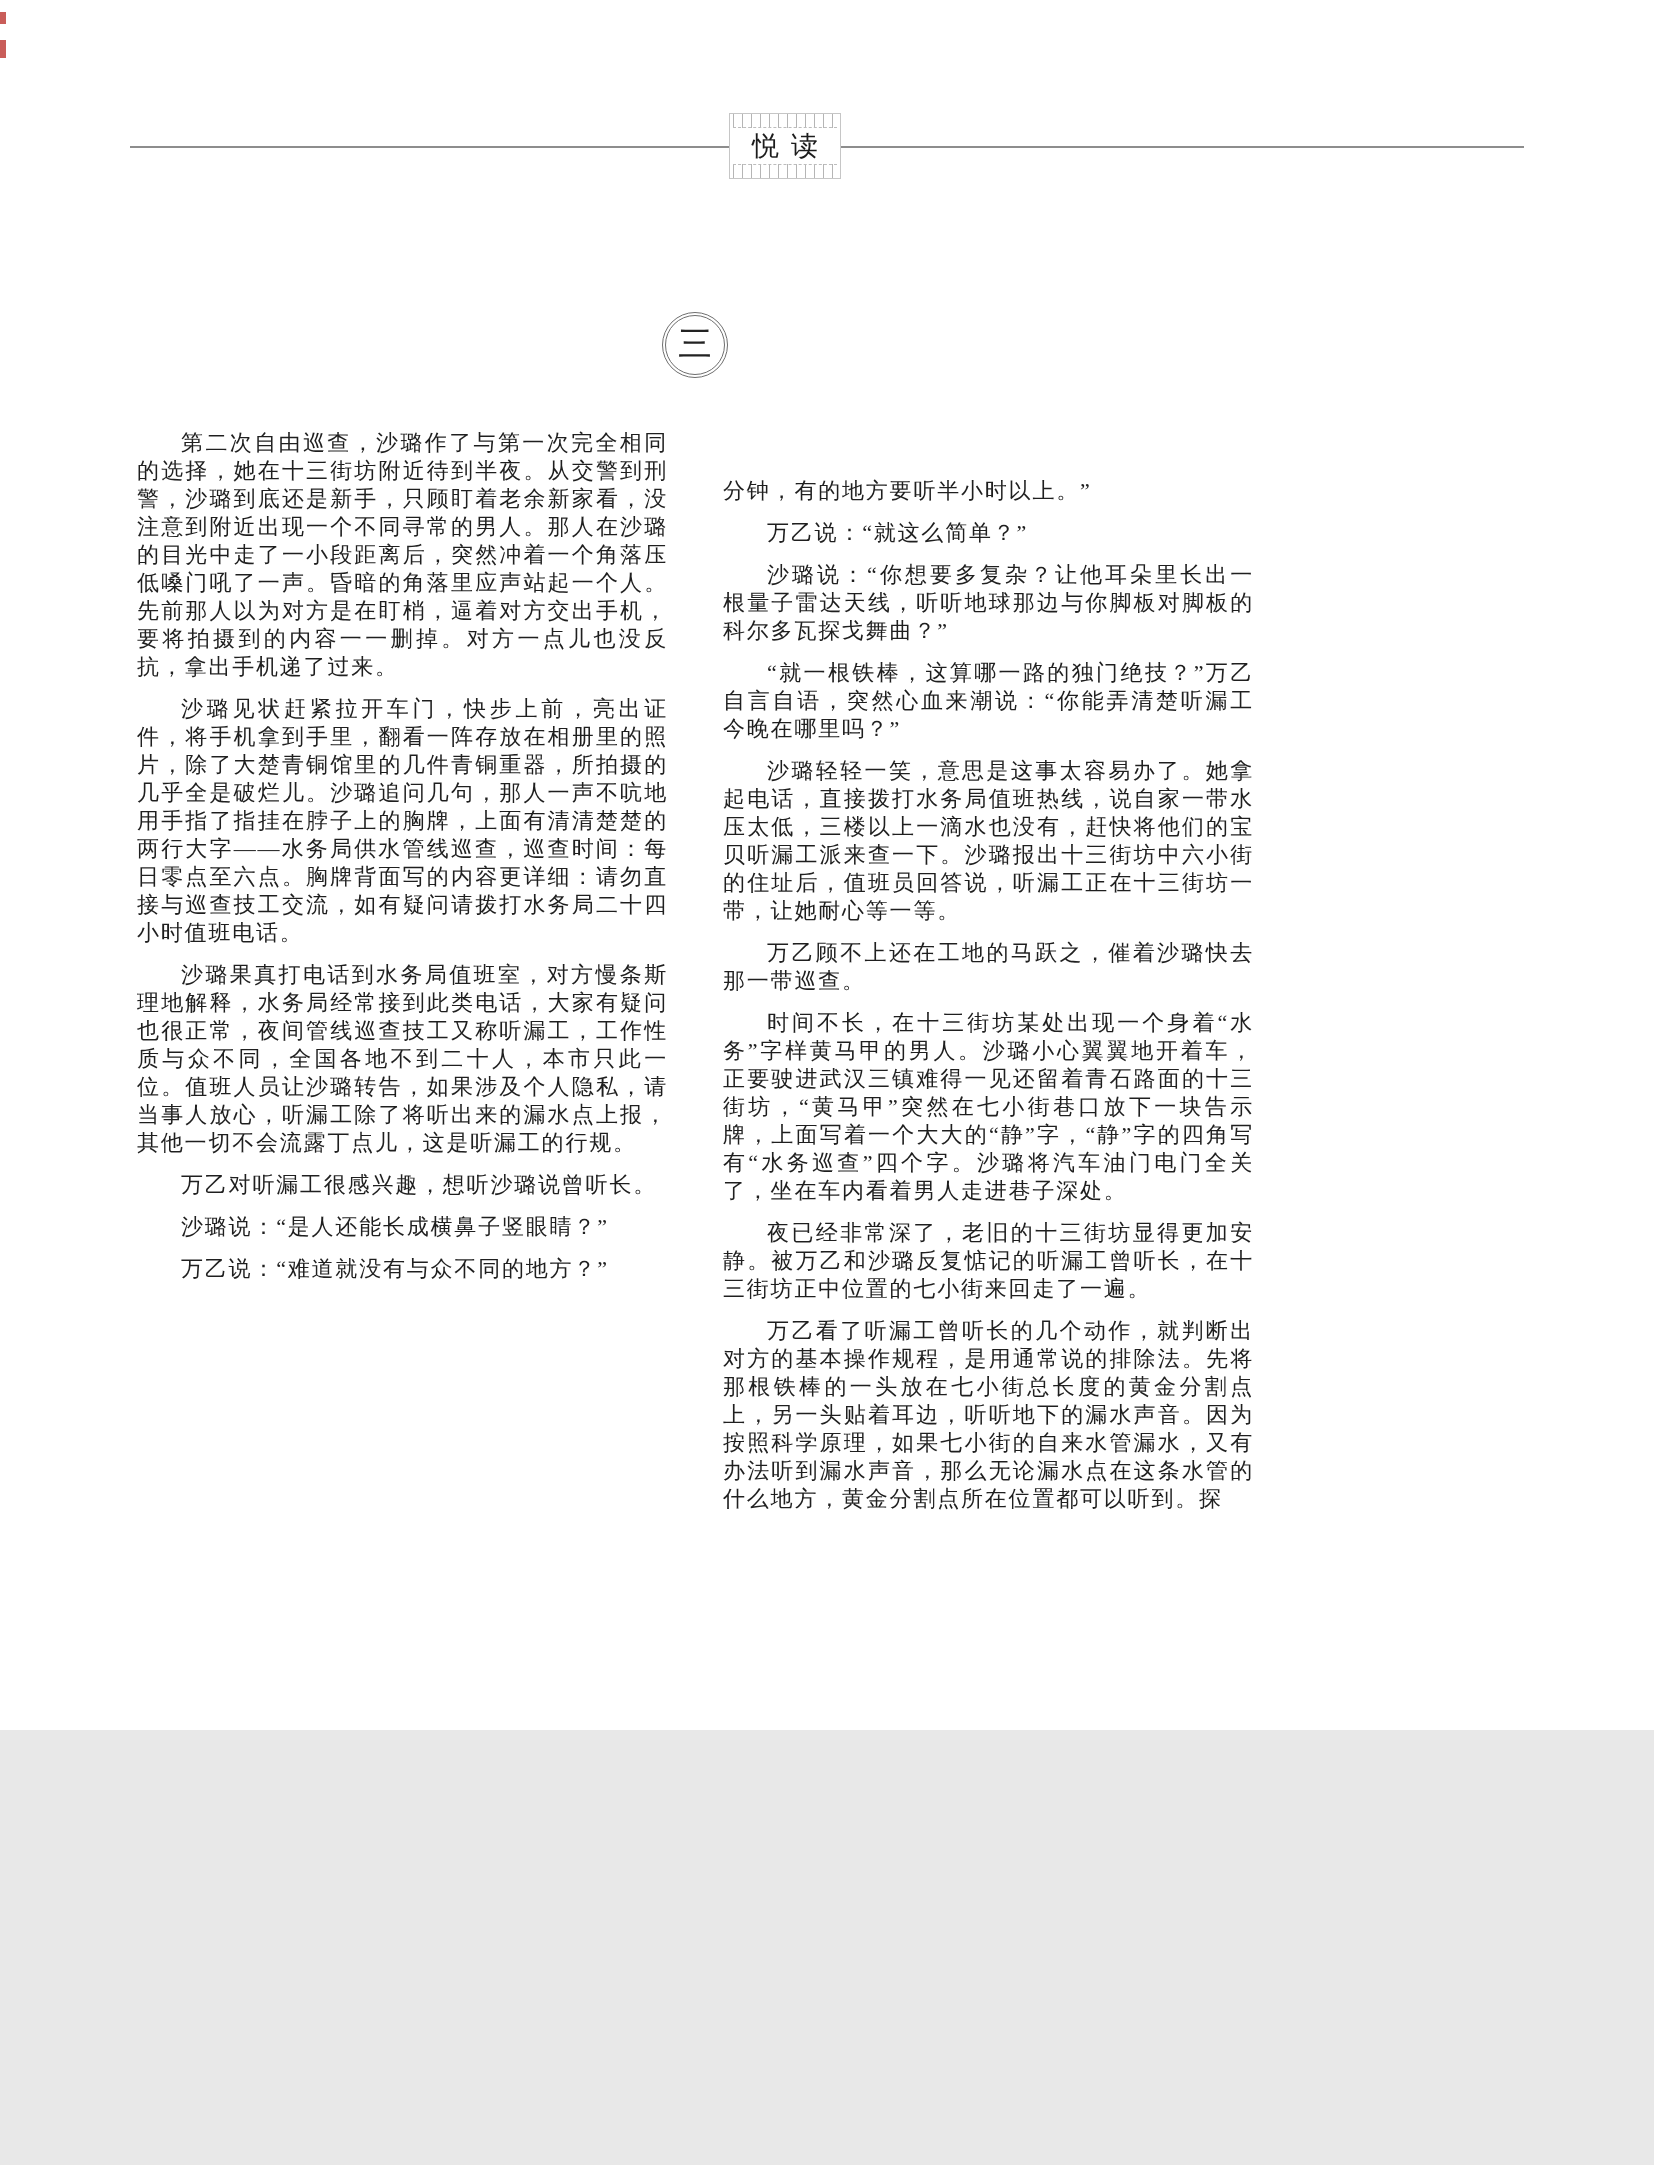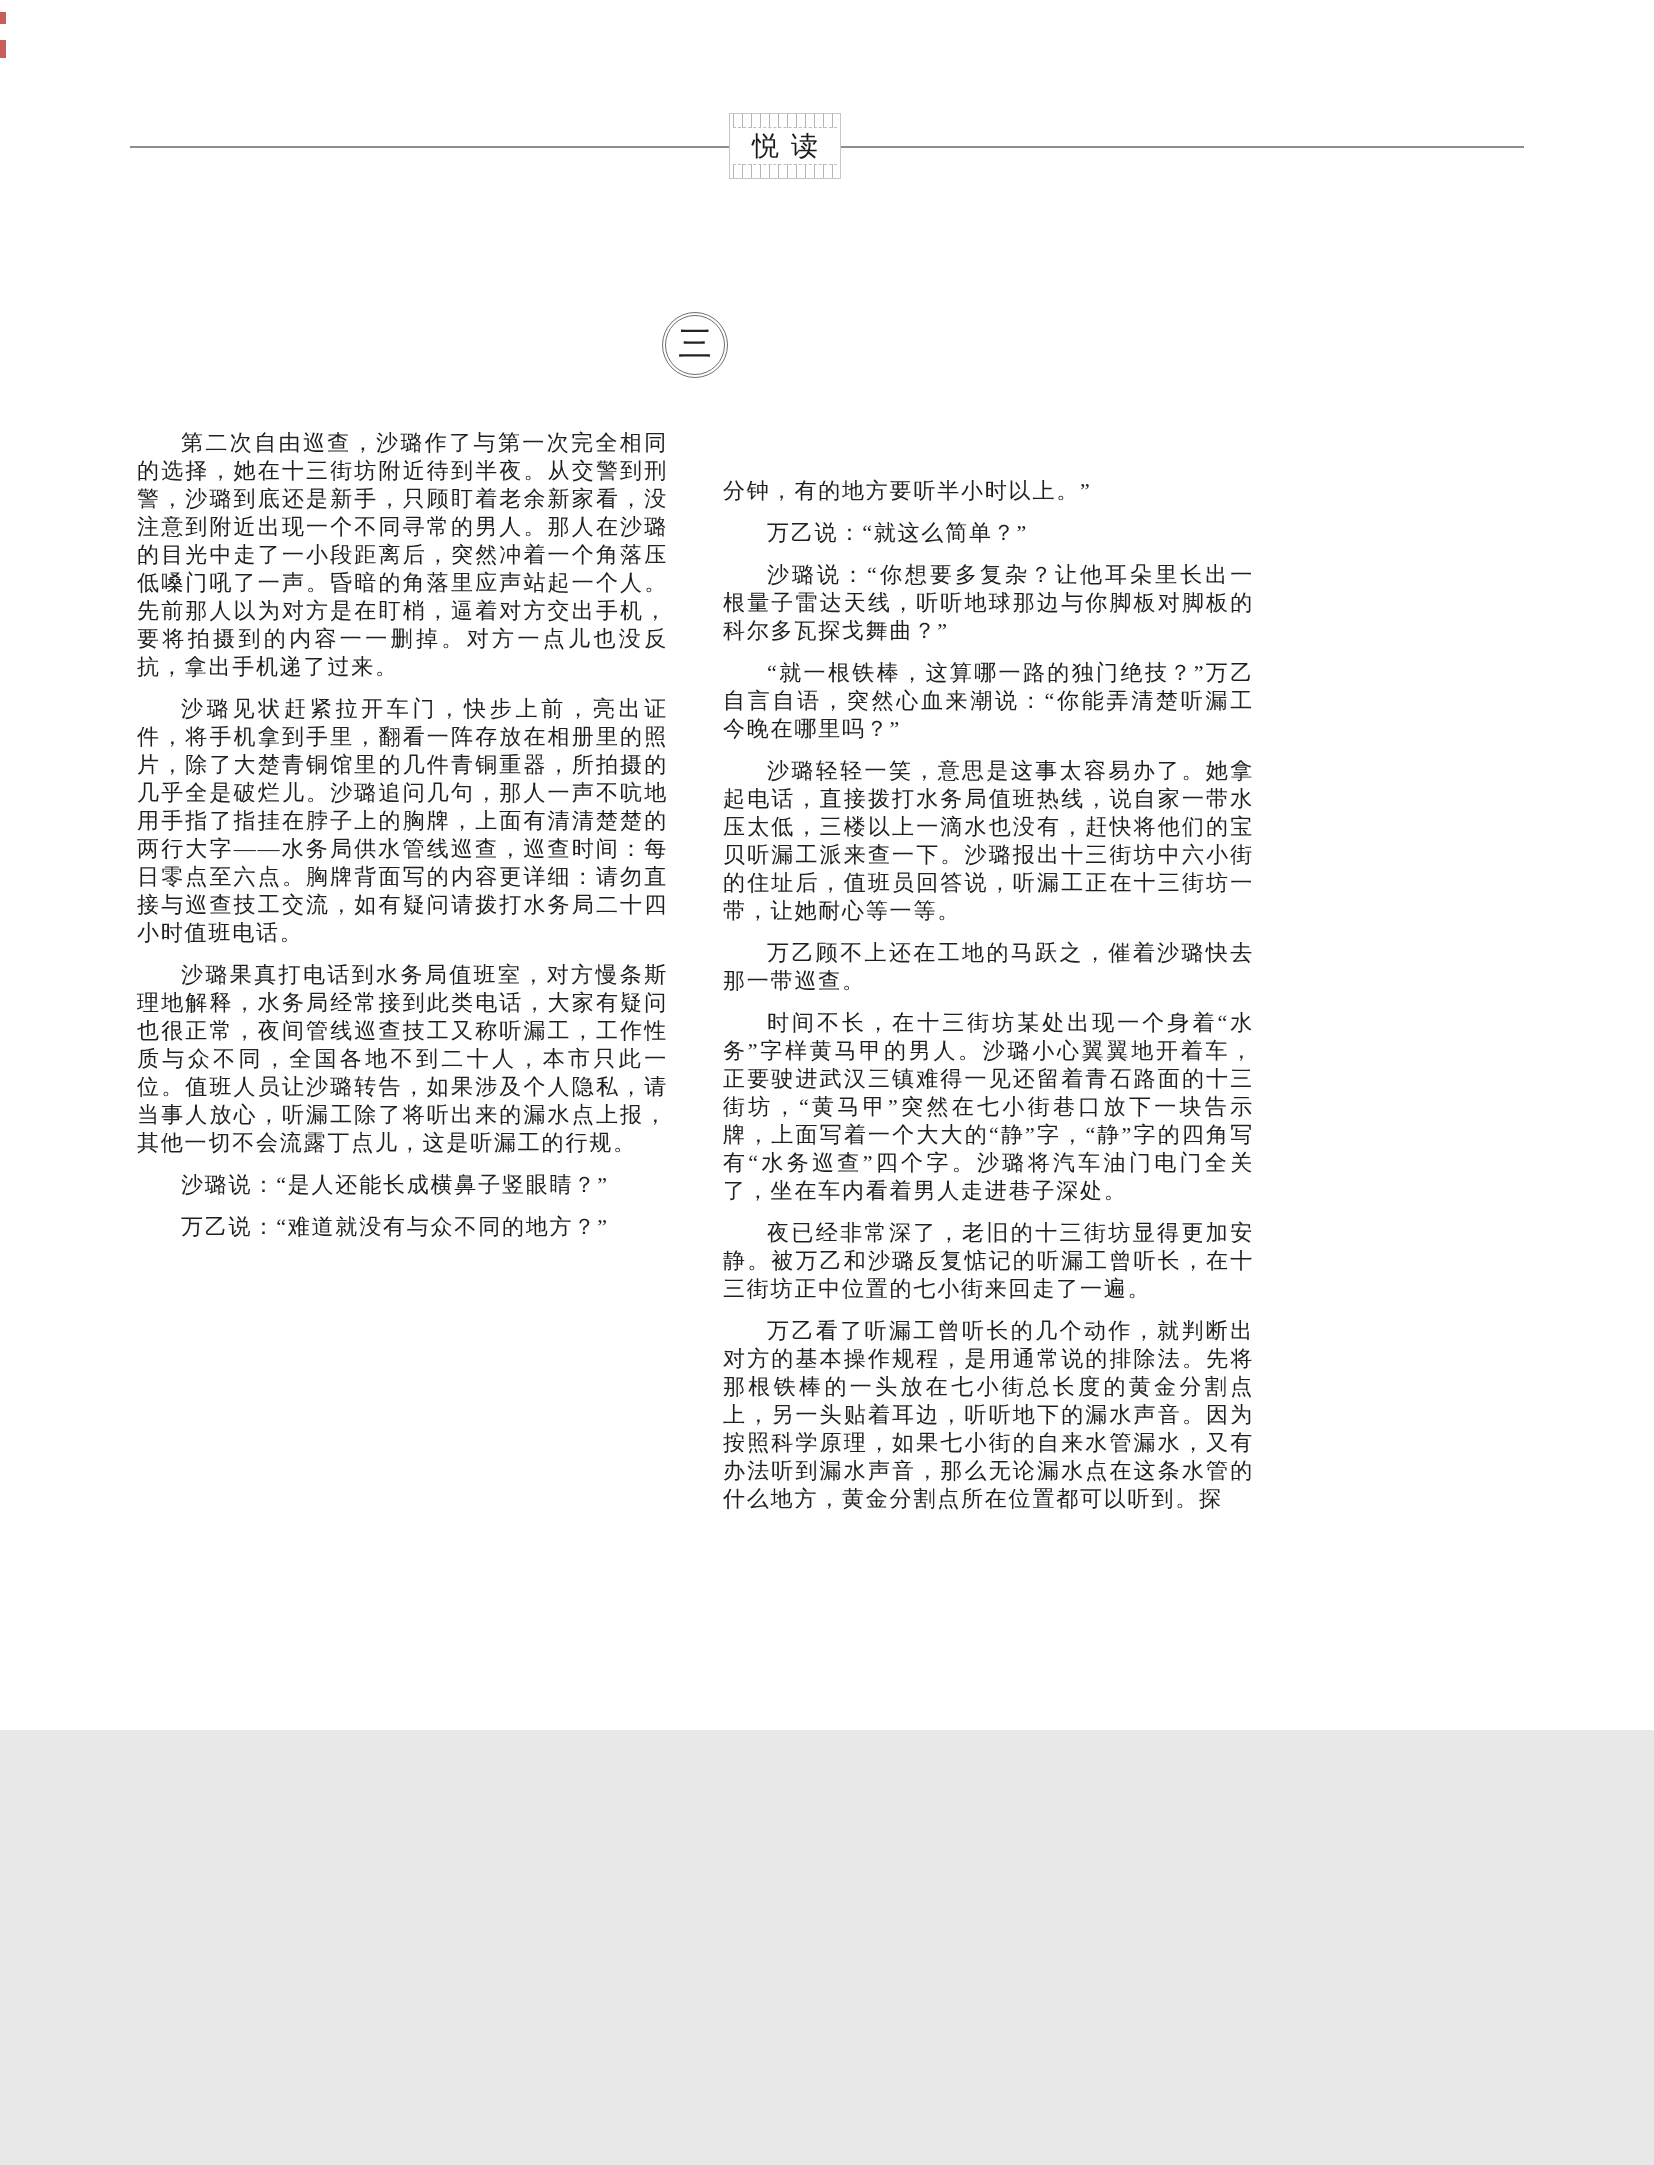--- a/index.html
+++ b/index.html
@@ -95,20 +95,21 @@
   </div>
 
   <div class="section-circle">
     <span class="section-marker">三</span>
   </div>
 
   <section class="col col-left">
     <p>第二次自由巡查，沙璐作了与第一次完全相同的选择，她在十三街坊附近待到半夜。从交警到刑警，沙璐到底还是新手，只顾盯着老余新家看，没注意到附近出现一个不同寻常的男人。那人在沙璐的目光中走了一小段距离后，突然冲着一个角落压低嗓门吼了一声。昏暗的角落里应声站起一个人。先前那人以为对方是在盯梢，逼着对方交出手机，要将拍摄到的内容一一删掉。对方一点儿也没反抗，拿出手机递了过来。</p>
     <p>沙璐见状赶紧拉开车门，快步上前，亮出证件，将手机拿到手里，翻看一阵存放在相册里的照片，除了大楚青铜馆里的几件青铜重器，所拍摄的几乎全是破烂儿。沙璐追问几句，那人一声不吭地用手指了指挂在脖子上的胸牌，上面有清清楚楚的两行大字——水务局供水管线巡查，巡查时间：每日零点至六点。胸牌背面写的内容更详细：请勿直接与巡查技工交流，如有疑问请拨打水务局二十四小时值班电话。</p>
     <p>沙璐果真打电话到水务局值班室，对方慢条斯理地解释，水务局经常接到此类电话，大家有疑问也很正常，夜间管线巡查技工又称听漏工，工作性质与众不同，全国各地不到二十人，本市只此一位。值班人员让沙璐转告，如果涉及个人隐私，请当事人放心，听漏工除了将听出来的漏水点上报，其他一切不会流露丁点儿，这是听漏工的行规。</p>
+    <p>万乙对听漏工很感兴趣，想听沙璐说曾听长。</p>
     <p>沙璐说：“是人还能长成横鼻子竖眼睛？”</p>
     <p>万乙说：“难道就没有与众不同的地方？”</p>
   </section>
 
   <section class="col col-right">
     <p class="no-indent">分钟，有的地方要听半小时以上。”</p>
     <p>万乙说：“就这么简单？”</p>
     <p>沙璐说：“你想要多复杂？让他耳朵里长出一根量子雷达天线，听听地球那边与你脚板对脚板的科尔多瓦探戈舞曲？”</p>
     <p>“就一根铁棒，这算哪一路的独门绝技？”万乙自言自语，突然心血来潮说：“你能弄清楚听漏工今晚在哪里吗？”</p>
     <p>沙璐轻轻一笑，意思是这事太容易办了。她拿起电话，直接拨打水务局值班热线，说自家一带水压太低，三楼以上一滴水也没有，赶快将他们的宝贝听漏工派来查一下。沙璐报出十三街坊中六小街的住址后，值班员回答说，听漏工正在十三街坊一带，让她耐心等一等。</p>

